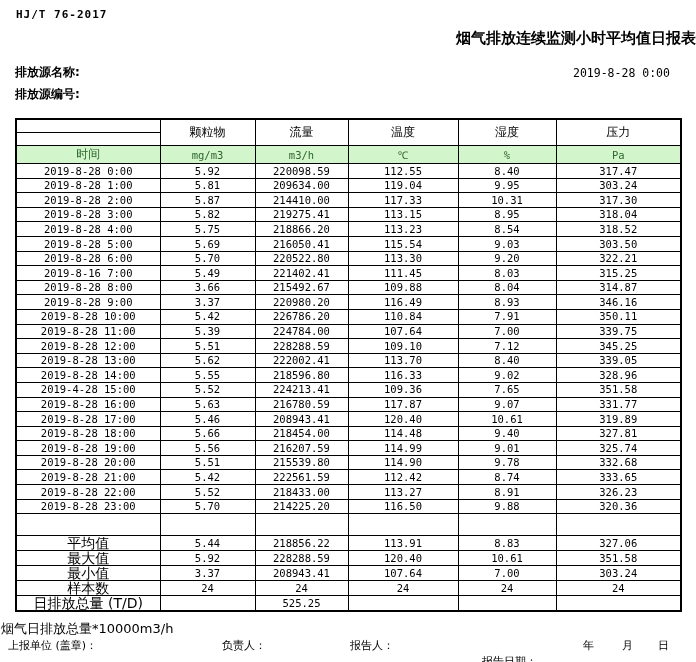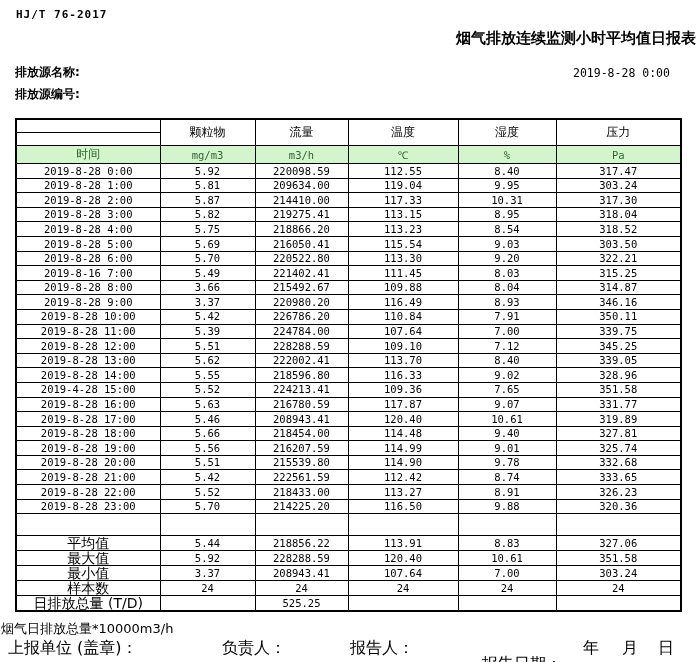--- a/index.html
+++ b/index.html
@@ -46,21 +46,21 @@
   }
   tr.spacer-row { height:22px; }
   tr.stat-row { height:14.6px; }
   tr.stat-row td {
     font-size:10.5px; font-family:"DejaVu Sans Mono", monospace; line-height:1;
   }
   tr.stat-row td.stat-label { font-size:14px; font-family:"DejaVu Sans", sans-serif; }
   .foot-note {
     position:absolute; top:620px; left:1px; font-size:13px;
   }
-  .sign-line { position:absolute; top:638px; left:0; width:696px; height:18px; font-size:16px; }
+  .sign-line { position:absolute; top:638px; left:0; width:696px; height:18px; font-size:11px; }
   .sign-line span { position:absolute; top:0; }
   .lbl-unit { left:8px; }
   .lbl-resp { left:222px; }
   .lbl-reporter { left:350px; }
   .lbl-date { left:482px;margin-top:16px; }
   .lbl-year { left:583px; }
   .lbl-month { left:622px; }
   .lbl-day { left:658px; }
 </style>
 </head>

